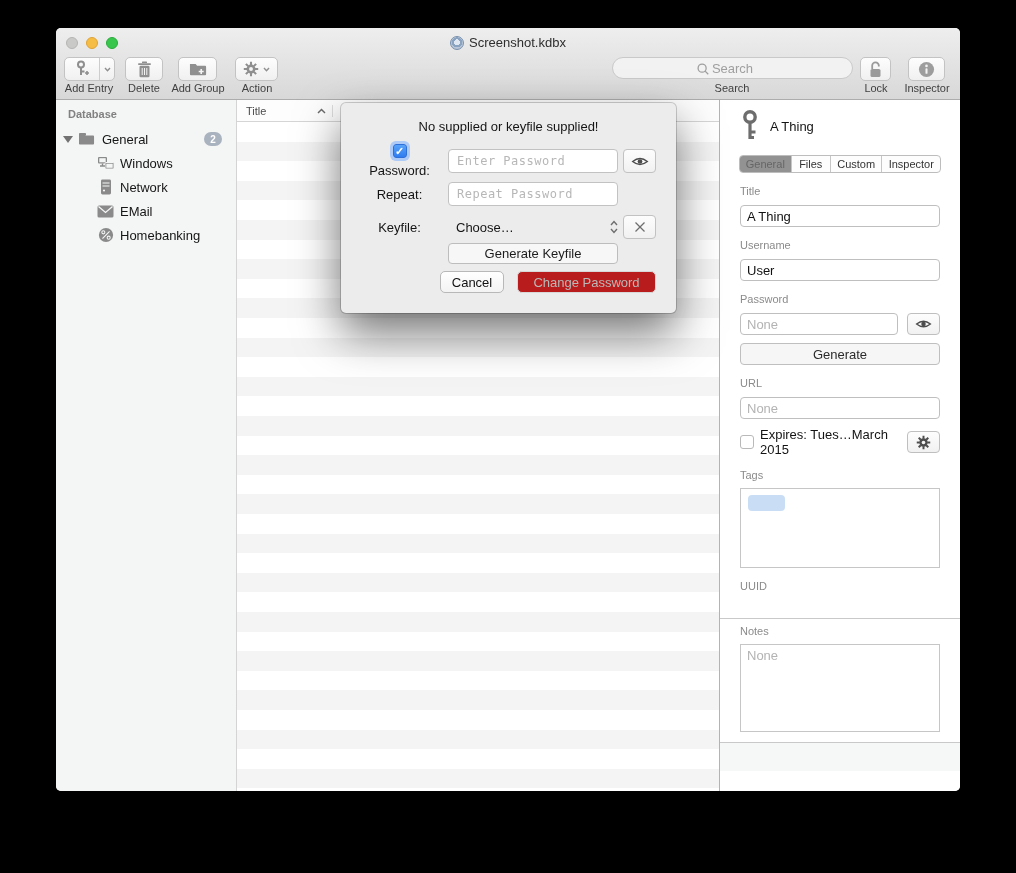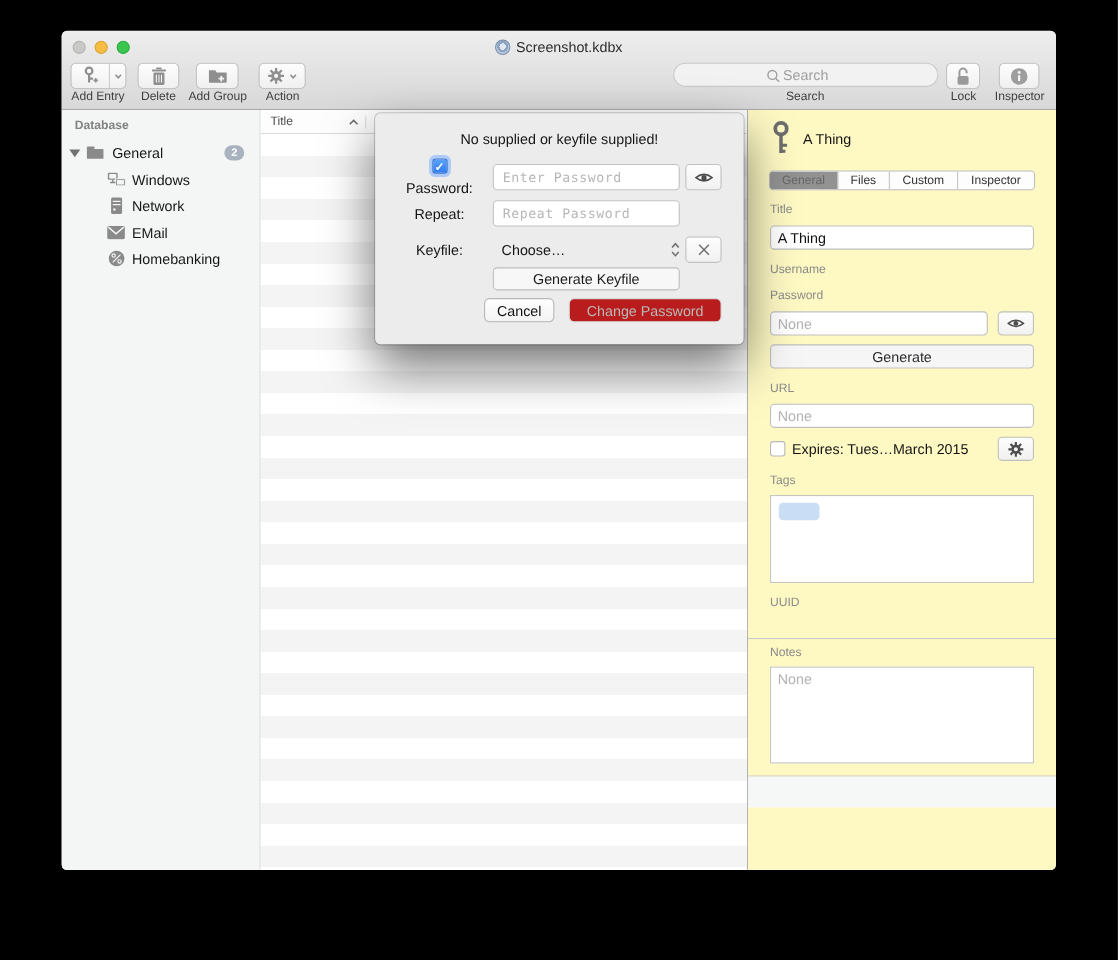--- a/index.html
+++ b/index.html
@@ -49,21 +49,21 @@
   .sb-item .sb-ico { width:19px; display:flex; justify-content:center; }
   .sb-item span.lbl { font-size:13px; color:#161616; margin-left:5px; }
 
   .table { flex:1; height:100%; background:#fff; position:relative; }
   .t-header { height:22px; background:#fdfdfd; border-bottom:1px solid #d5d5d5; display:flex; align-items:center; }
   .t-col { font-size:11px; color:#4c4c4c; padding-left:9px; display:flex; align-items:center; }
   .t-col.first { width:96px; justify-content:space-between; border-right:1px solid #dddddd; padding-right:6px; }
   .t-body { position:absolute; left:0; top:22px; right:0; bottom:0;
             background:repeating-linear-gradient(to bottom,#ffffff 0 19.6px,#f4f4f4 19.6px 39.2px); }
 
-  .inspector { width:281px; height:100%; background:#fef9c3; border-left:1px solid #b3b3b3; padding:0 20px; overflow:hidden; }
+  .inspector { width:241px; height:100%; background:#ffffff; border-left:1px solid #b3b3b3; padding:0 20px; overflow:hidden; }
   .insp-head { display:flex; align-items:center; margin-top:10px; height:32px; }
   .insp-title { font-size:13px; color:#141414; margin-left:10px; }
   .segments { display:flex; margin:13px -1px 0 -1px; height:18px; border:1px solid #bdbdbd; border-radius:4px; overflow:hidden; background:#fdfdfd; }
   .seg { flex:1; font-size:11px; color:#333; display:flex; align-items:center; justify-content:center; border-right:1px solid #c6c6c6; }
   .seg:last-child { border-right:none; }
   .seg.sel { background:#929292; color:#666666; }
   .f-label { font-size:11px; color:#8b8b8b; margin-top:12px; }
   .field { width:100%; height:22px; border:1px solid #bfbfbf; border-radius:4px; background:#fff; margin-top:8px;
            font-size:13px; color:#111; padding:0 6px; outline:none; }
   .field::placeholder { color:#b3b3b3; }
@@ -309,20 +309,21 @@
           <div class="seg sel" style="flex:58;">General</div>
           <div class="seg" style="flex:44;">Files</div>
           <div class="seg" style="flex:58;">Custom</div>
           <div class="seg" style="flex:66;">Inspector</div>
         </div>
 
         <div class="f-label">Title</div>
         <input class="field" value="A Thing" style="">
 
         <div class="f-label">Username</div>
+        <input class="field" value="User" style="">
 
         <div class="f-label">Password</div>
         <div class="row">
           <input class="field" placeholder="None" style="">
           <div class="sq-btn">
             <svg width="17" height="12" viewBox="0 0 16 11">
               <path d="M1.5 5.5 Q8 0.2 14.5 5.5 Q8 10.8 1.5 5.5 Z" fill="none" stroke="#4d4d4d" stroke-width="1.3"></path>
               <circle cx="8" cy="5.5" r="2.1" fill="#4d4d4d"></circle>
             </svg>
           </div>

